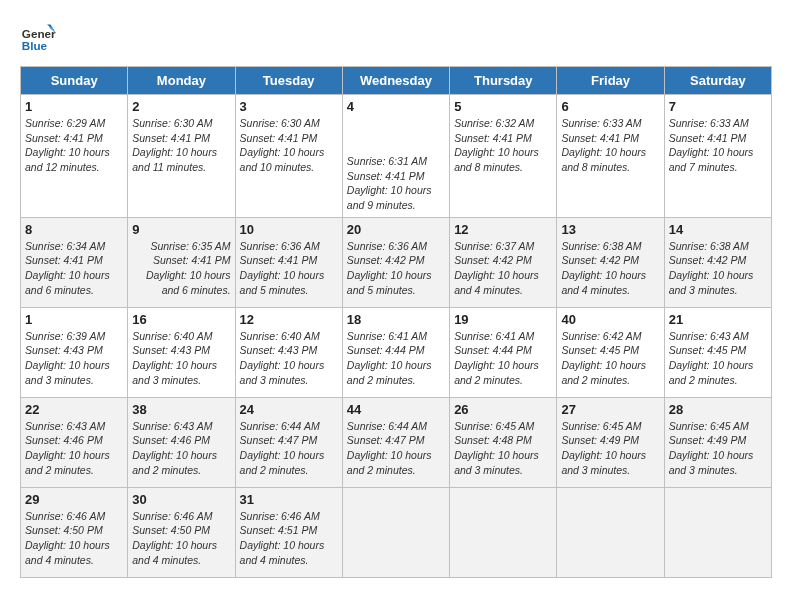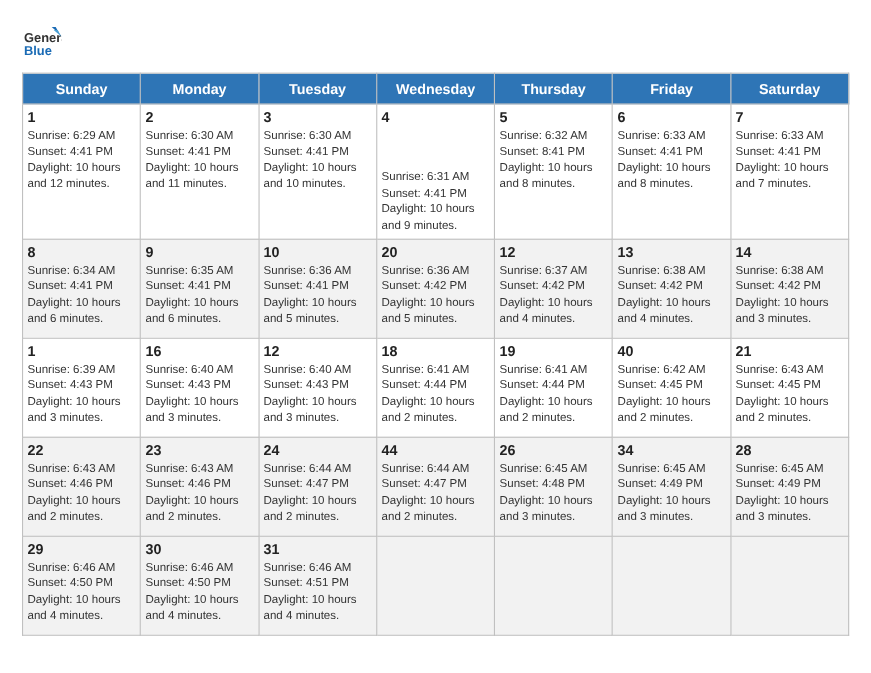--- a/index.html
+++ b/index.html
@@ -67,20 +67,21 @@
       font-size: 13px;
       font-weight: bold;
       color: #222;
       display: block;
       margin-bottom: 2px;
     }
     .day-info {
       color: #333;
       font-size: 10.5px;
       line-height: 1.4;
+      font-style: italic;
     }
     td.empty {
       background: #f9f9f9;
     }
     .last-row td {
       background: #f2f2f2;
     }
   </style>
 </head>
 <body>
@@ -142,21 +143,21 @@
         <td>
           <span class="day-num">4</span>
           <div class="day-info" style="white-space: pre-line; margin-top: 40px;">Sunrise: 6:31 AM
 Sunset: 4:41 PM
 Daylight: 10 hours
 and 9 minutes.</div>
         </td>
         <td>
           <span class="day-num">5</span>
           <div class="day-info" style="white-space: pre-line;">Sunrise: 6:32 AM
-Sunset: 8:41 PM
+Sunset: 4:41 PM
 Daylight: 10 hours
 and 8 minutes.</div>
         </td>
         <td>
           <span class="day-num">6</span>
           <div class="day-info" style="white-space: pre-line;">Sunrise: 6:33 AM
 Sunset: 4:41 PM
 Daylight: 10 hours
 and 8 minutes.</div>
         </td>
@@ -171,21 +172,21 @@
       <tr>
         <td>
           <span class="day-num">8</span>
           <div class="day-info" style="white-space: pre-line;">Sunrise: 6:34 AM
 Sunset: 4:41 PM
 Daylight: 10 hours
 and 6 minutes.</div>
         </td>
         <td>
           <span class="day-num">9</span>
-          <div class="day-info" style="white-space: pre-line;">Sunrise: 6:35 AM
+          <div class="day-info" style="white-space: pre-line; text-align: right;">Sunrise: 6:35 AM
 Sunset: 4:41 PM
 Daylight: 10 hours
 and 6 minutes.</div>
         </td>
         <td>
           <span class="day-num">10</span>
           <div class="day-info" style="white-space: pre-line;">Sunrise: 6:36 AM
 Sunset: 4:41 PM
 Daylight: 10 hours
 and 5 minutes.</div>
@@ -272,21 +273,21 @@
       </tr>
       <tr>
         <td>
           <span class="day-num">22</span>
           <div class="day-info" style="white-space: pre-line;">Sunrise: 6:43 AM
 Sunset: 4:46 PM
 Daylight: 10 hours
 and 2 minutes.</div>
         </td>
         <td>
-          <span class="day-num">23</span>
+          <span class="day-num">38</span>
           <div class="day-info" style="white-space: pre-line;">Sunrise: 6:43 AM
 Sunset: 4:46 PM
 Daylight: 10 hours
 and 2 minutes.</div>
         </td>
         <td>
           <span class="day-num">24</span>
           <div class="day-info" style="white-space: pre-line;">Sunrise: 6:44 AM
 Sunset: 4:47 PM
 Daylight: 10 hours
@@ -300,21 +301,21 @@
 and 2 minutes.</div>
         </td>
         <td>
           <span class="day-num">26</span>
           <div class="day-info" style="white-space: pre-line;">Sunrise: 6:45 AM
 Sunset: 4:48 PM
 Daylight: 10 hours
 and 3 minutes.</div>
         </td>
         <td>
-          <span class="day-num">34</span>
+          <span class="day-num">27</span>
           <div class="day-info" style="white-space: pre-line;">Sunrise: 6:45 AM
 Sunset: 4:49 PM
 Daylight: 10 hours
 and 3 minutes.</div>
         </td>
         <td>
           <span class="day-num">28</span>
           <div class="day-info" style="white-space: pre-line;">Sunrise: 6:45 AM
 Sunset: 4:49 PM
 Daylight: 10 hours

